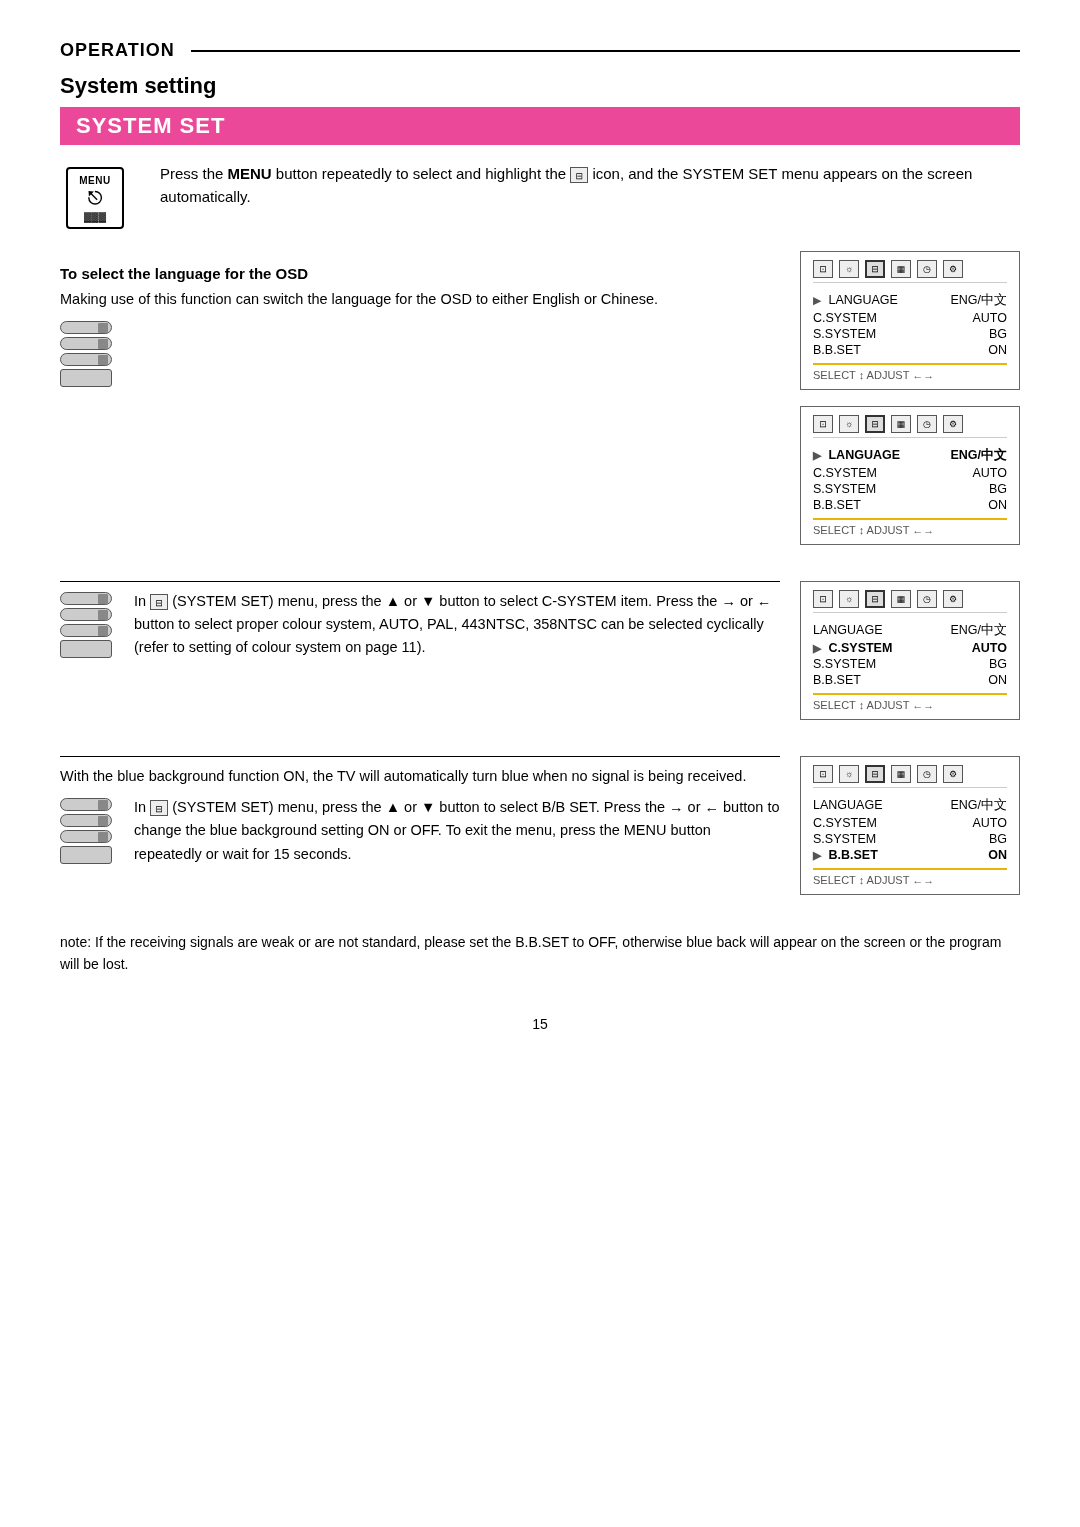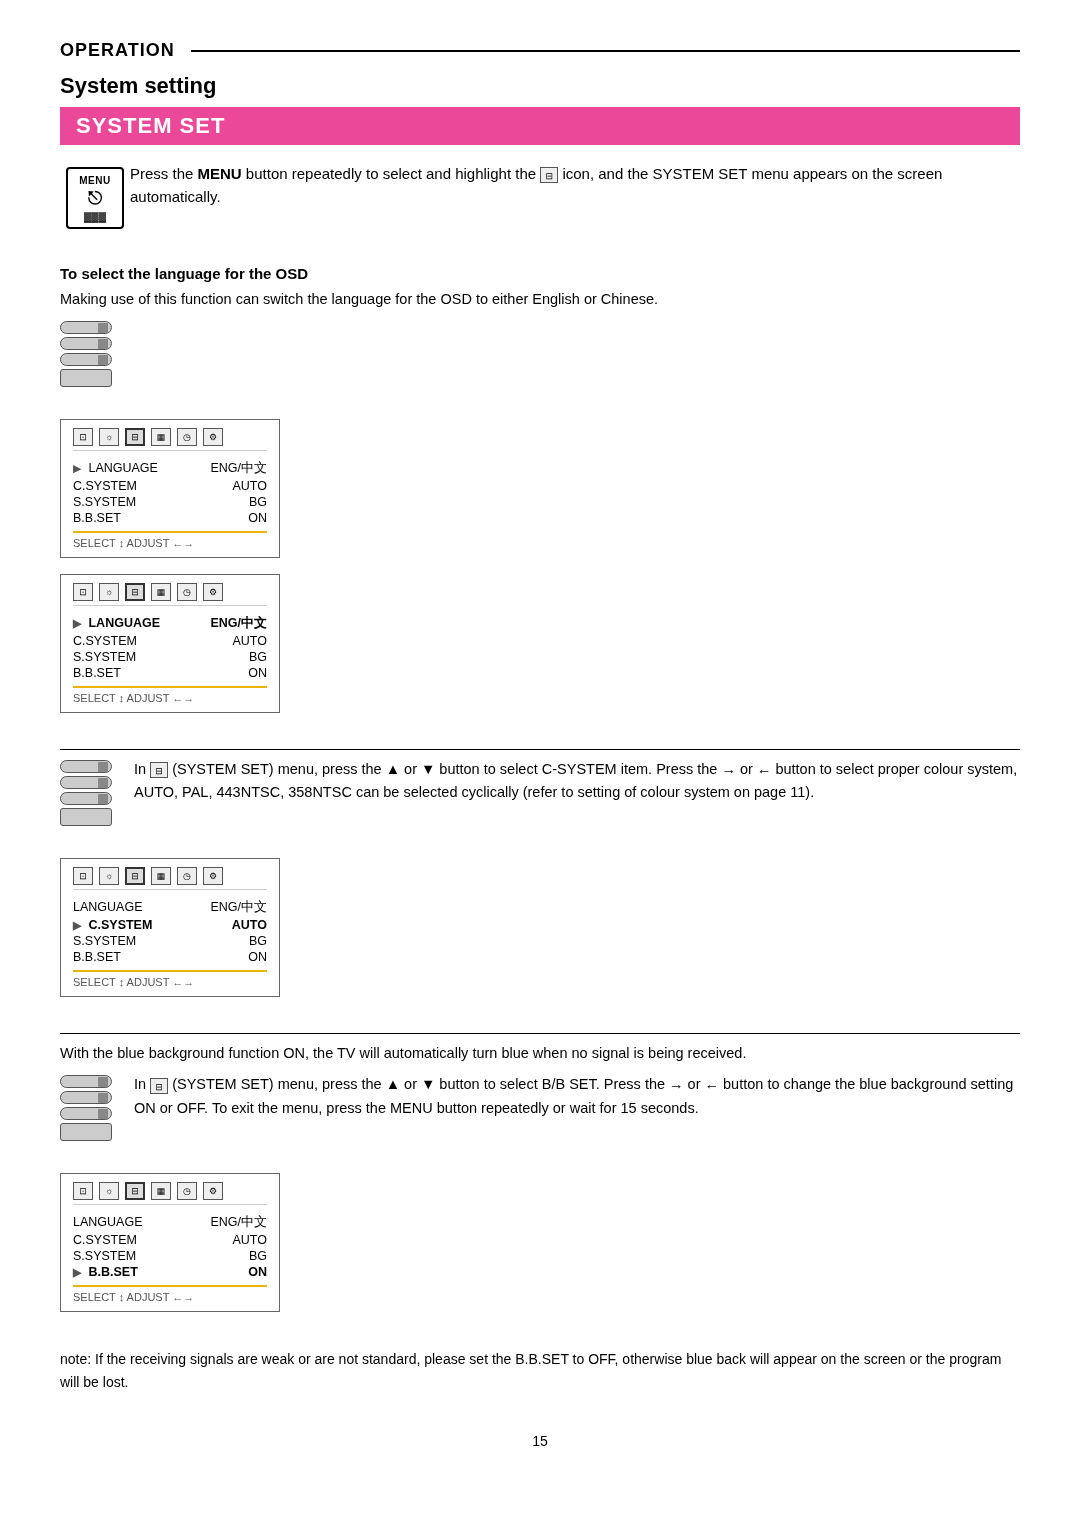--- a/index.html
+++ b/index.html
@@ -44,20 +44,21 @@
       font-size: 22px;
       font-weight: bold;
       padding: 6px 16px;
       margin-bottom: 18px;
       letter-spacing: 1px;
     }
 
     
     .intro-section {
       display: flex;
+      gap: 30px;
       margin-bottom: 22px;
       justify-content: center;
     }
     .menu-icon-box {
       width: 70px;
       flex-shrink: 0;
       display: flex;
       align-items: flex-start;
       justify-content: center;
       padding-top: 4px;
@@ -90,21 +91,20 @@
     }
     .intro-text strong {
       font-weight: bold;
     }
 
     
     .content-with-panel {
       display: flex;
       gap: 20px;
       margin-bottom: 20px;
-      flex-direction: column;
     }
     .left-content {
       flex: 1;
     }
     .right-panel {
       width: 220px;
       flex-shrink: 0;
     }
 
     

